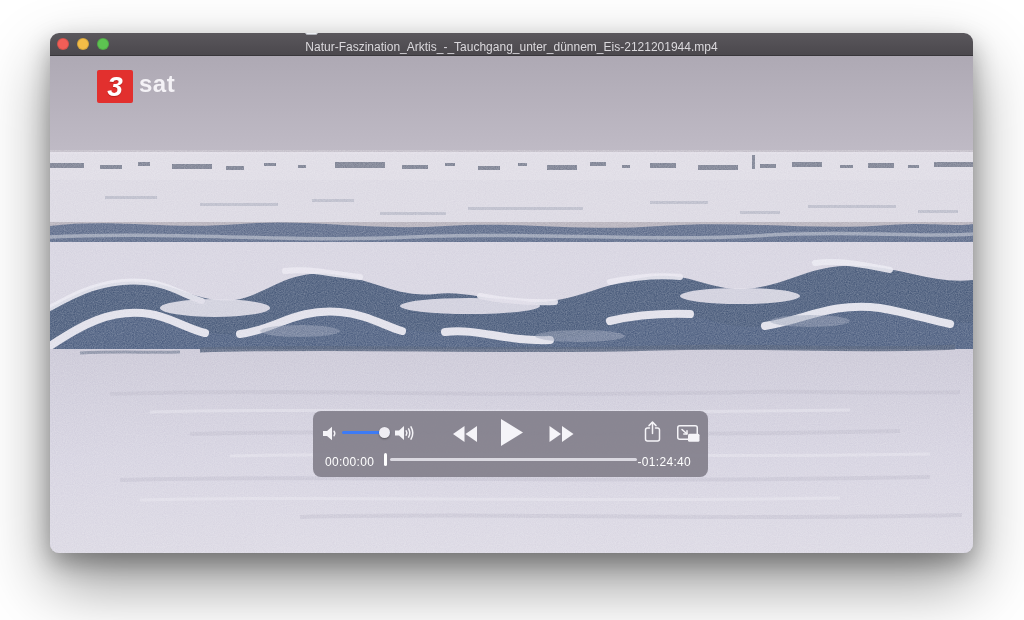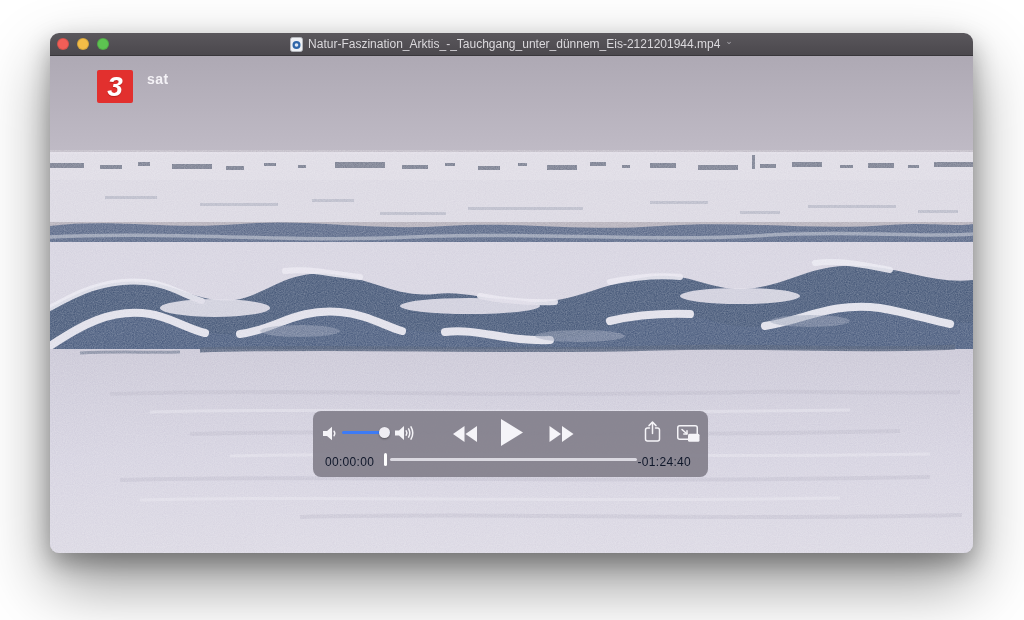--- a/index.html
+++ b/index.html
@@ -7,38 +7,38 @@
   .window{position:absolute;left:50px;top:33px;width:923px;height:520px;border-radius:9px;
     overflow:hidden;box-shadow:0 30px 65px rgba(0,0,0,.42),0 10px 24px rgba(0,0,0,.30);}
   .titlebar{position:relative;height:22px;background:linear-gradient(#5a575c,#4b484d);
     border-bottom:1px solid #39373b;display:flex;align-items:center;justify-content:center;}
   .lights{position:absolute;left:7px;top:0;height:22px;display:flex;align-items:center;gap:8px;}
   .light{width:12px;height:12px;border-radius:50%;box-sizing:border-box;}
   .light.red{background:#f25e57;border:1px solid rgba(0,0,0,.12);}
   .light.yellow{background:#f4bd47;border:1px solid rgba(0,0,0,.12);}
   .light.green{background:#5dc351;border:1px solid rgba(0,0,0,.12);}
   .titlewrap{display:flex;align-items:flex-start;gap:5px;color:#dbd9dd;font-size:12px;max-width:80%;
-    white-space:nowrap;}
+    white-space:nowrap;flex-direction:column;}
   .proxy{width:13px;height:15px;flex:0 0 auto;}
   .chevron{color:#a8a6ac;font-size:9px;transform:translateY(-1px);}
   .content{position:relative;width:923px;height:498px;background:#b1acb7;}
   svg.scene{position:absolute;left:0;top:0;display:block;}
   
   .logo{position:absolute;left:47px;top:14px;display:flex;align-items:flex-start;}
   .logo-sq{width:36px;height:33px;background:#e2302e;border-radius:2px;color:#fff;
     display:flex;align-items:center;justify-content:center;font-size:28px;font-weight:bold;
     font-style:italic;line-height:1;text-shadow:0 1px 1px rgba(120,0,0,.4);}
-  .logo-sat{color:#f4f2f6;font-size:14px;font-weight:bold;line-height:1;margin-left:14px;
+  .logo-sat{color:#f4f2f6;font-size:24px;font-weight:bold;line-height:1;margin-left:6px;
     margin-top:2px;letter-spacing:.5px;}
   
   .controlbar{position:absolute;left:263px;top:355px;width:395px;height:66px;border-radius:8px;
     background:rgba(131,128,140,.93);}
   .controlbar .abs{position:absolute;}
   .icon-btn{background:none;border:none;padding:0;margin:0;cursor:default;display:block;}
-  .time{color:#0f172a;font-size:12px;letter-spacing:.3px;text-align:right;}
+  .time{color:#ffffff;font-size:12px;letter-spacing:.3px;text-align:right;}
   .vol-track{left:29px;top:20px;width:48px;height:3px;border-radius:1.5px;background:#3d7bf5;}
   .vol-knob{left:66px;top:16px;width:11px;height:11px;border-radius:50%;background:#efedf3;
     box-shadow:0 1px 2px rgba(0,0,0,.35);}
   .scrub-track{left:77px;top:47px;width:247px;height:3px;border-radius:1.5px;
     background:rgba(233,232,238,.85);}
   .playhead{left:71px;top:42px;width:3px;height:13px;border-radius:1.5px;background:#ffffff;}
 </style>
 </head>
 <body>
 

